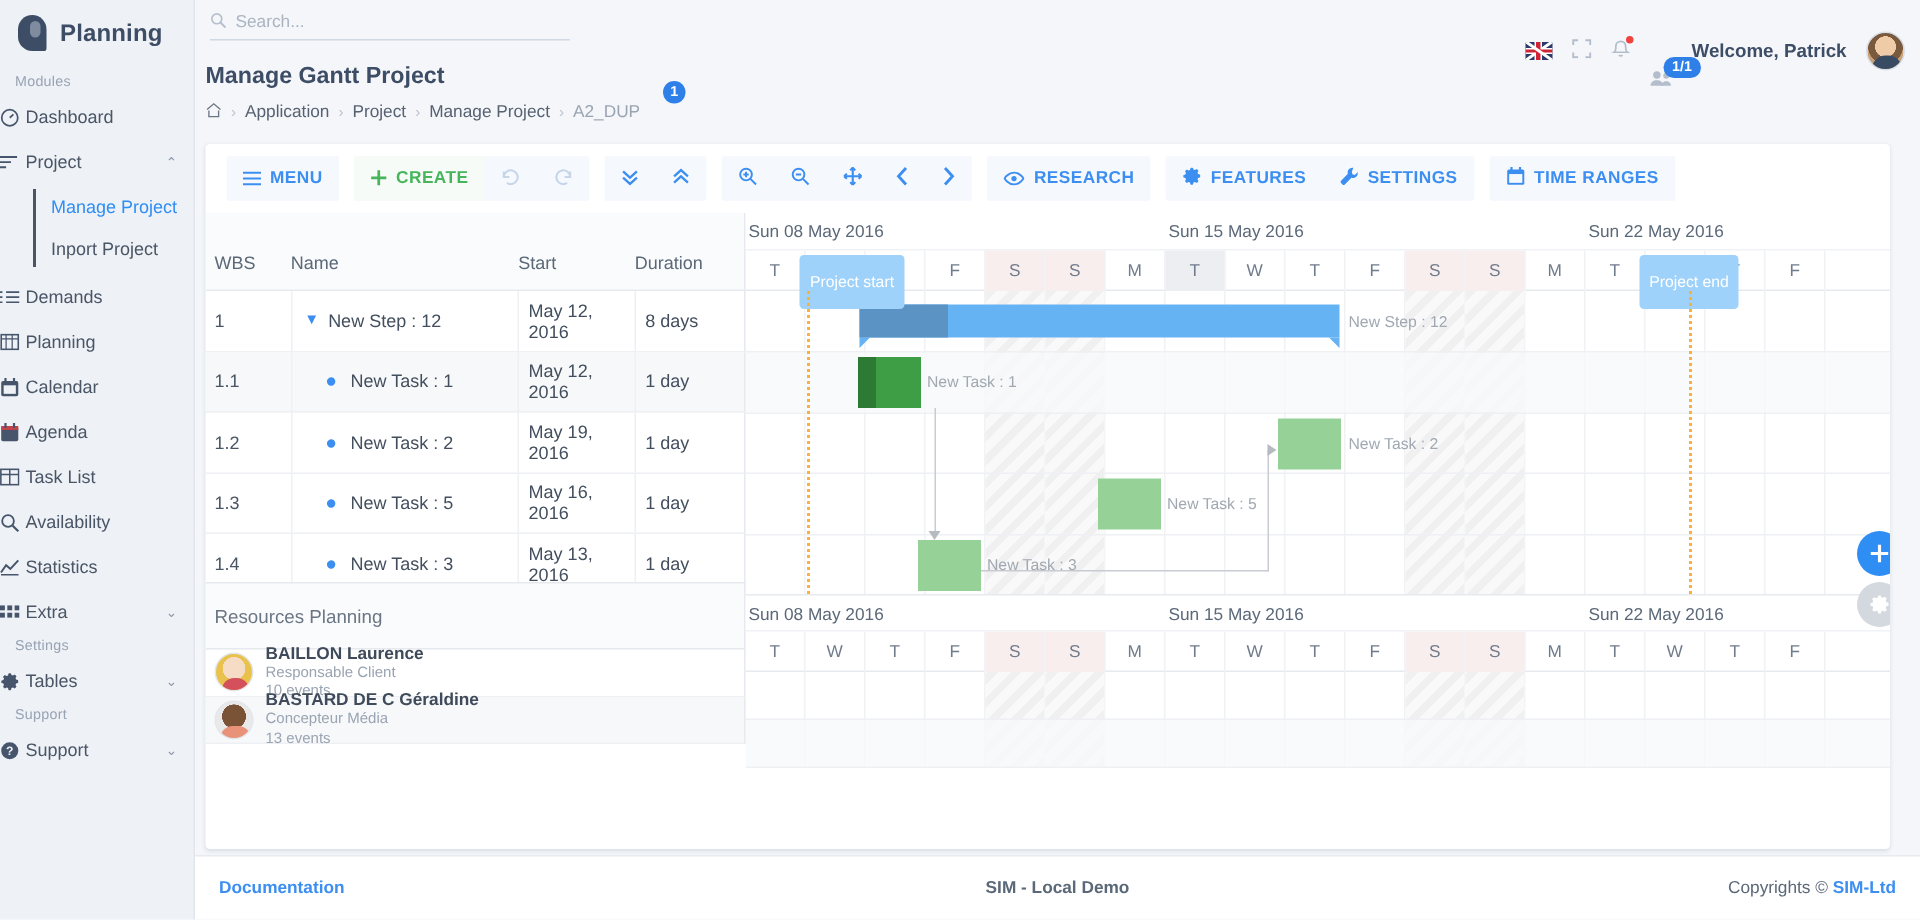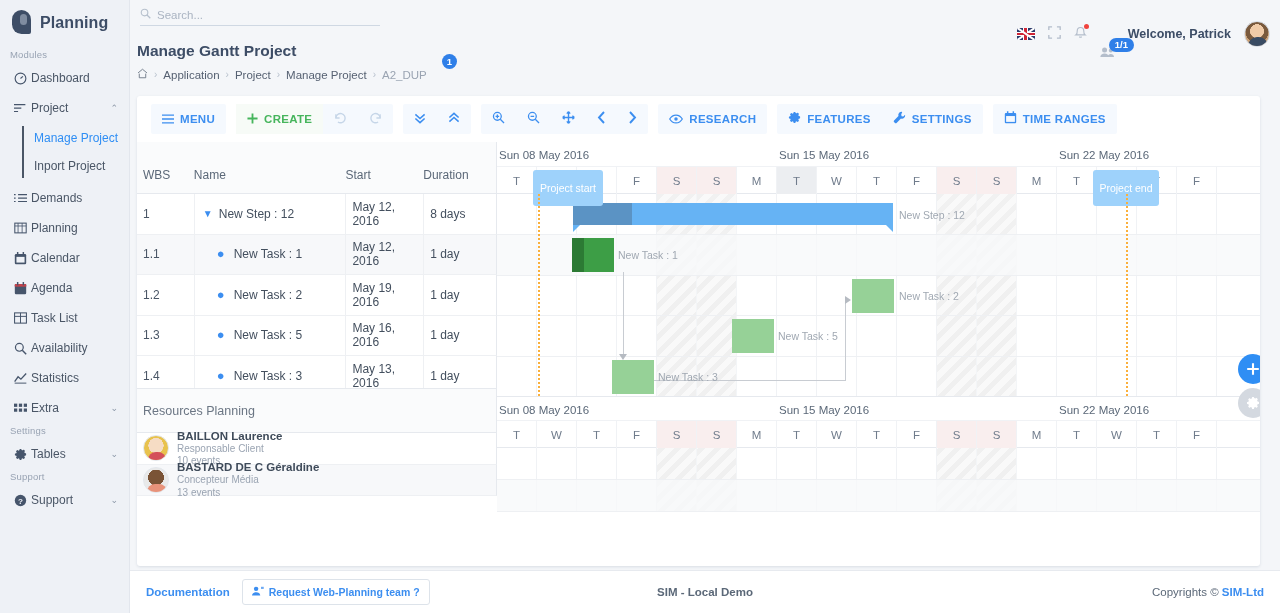--- a/index.html
+++ b/index.html
@@ -31,21 +31,21 @@
     position: absolute; left: 8px; top: 4px; width: 7px; height: 11px;
     background: #7f8ca0; border-radius: 4px;
   }
   .brand-name { font-size: 16px; font-weight: bold; color: #3d4d66; letter-spacing: .1px; }
 
   .side-group-label {
     font-size: 9.5px; color: #98a3b3; padding: 2px 0 3px 10px; letter-spacing: .2px;
   }
   .side-item {
     display: flex; align-items: center; height: 30px;
-    padding-left: 14px; font-size: 12px; color: #4a5666; cursor: pointer;
+    font-size: 12px; color: #4a5666; cursor: pointer;
     position: relative;
   }
   .side-item .sico {
     width: 17px; display: inline-flex; align-items: center; justify-content: flex-start;
     color: #46556b; flex: 0 0 17px;
   }
   .side-item .slabel { flex: 1; }
   .side-item .caret { font-size: 9px; color: #8b97a8; padding-right: 11px; }
   .side-sub-wrap { position: relative; padding-left: 24px; margin: 1px 0 3px 0; }
   .side-sub-wrap:before {
@@ -876,27 +876,17 @@
   </div>
   <div class="fab gear">
     <svg width="14" height="14" viewBox="0 0 16 16">
         <path fill="#fff" d="M8 5.2A2.8 2.8 0 1 0 8 10.8 2.8 2.8 0 0 0 8 5.2zm6.5 1.3-1.3-.3a5.4 5.4 0 0 0-.5-1.2l.7-1.1a.5.5 0 0 0-.1-.6l-1-1a.5.5 0 0 0-.6-.1l-1.1.7a5.4 5.4 0 0 0-1.2-.5L9.1 1.5a.5.5 0 0 0-.5-.4H7.4a.5.5 0 0 0-.5.4l-.3 1.3a5.4 5.4 0 0 0-1.2.5l-1.1-.7a.5.5 0 0 0-.6.1l-1 1a.5.5 0 0 0-.1.6l.7 1.1a5.4 5.4 0 0 0-.5 1.2l-1.3.3a.5.5 0 0 0-.4.5v1.2a.5.5 0 0 0 .4.5l1.3.3c.12.42.29.82.5 1.2l-.7 1.1a.5.5 0 0 0 .1.6l1 1a.5.5 0 0 0 .6.1l1.1-.7c.38.21.78.38 1.2.5l.3 1.3a.5.5 0 0 0 .5.4h1.2a.5.5 0 0 0 .5-.4l.3-1.3c.42-.12.82-.29 1.2-.5l1.1.7a.5.5 0 0 0 .6-.1l1-1a.5.5 0 0 0 .1-.6l-.7-1.1c.21-.38.38-.78.5-1.2l1.3-.3a.5.5 0 0 0 .4-.5V7a.5.5 0 0 0-.4-.5z"></path>
       </svg>
   </div>
 </div>
 
 <div id="footer">
   <span class="f-doc">Documentation</span>
-  <span class="f-btn">
-    <span>
-      <svg width="12" height="10" viewBox="0 0 14 11" fill="#3c8ef0">
-          <circle cx="4.8" cy="3" r="2.6"></circle>
-          <path d="M0 10.8c0-2.5 2.1-3.9 4.8-3.9s4.8 1.4 4.8 3.9z"></path>
-          <path d="M10.5 1.2h3.2M10.5 2.4h3.2" stroke="#3c8ef0" stroke-width="1"></path>
-        </svg>
-    </span>
-    <span>Request Web-Planning team ?</span>
-  </span>
   <span class="f-center">SIM - Local Demo</span>
   <span class="f-right">
     <span>Copyrights © </span><b>SIM-Ltd</b>
   </span>
 </div>
 
 </body></html>

